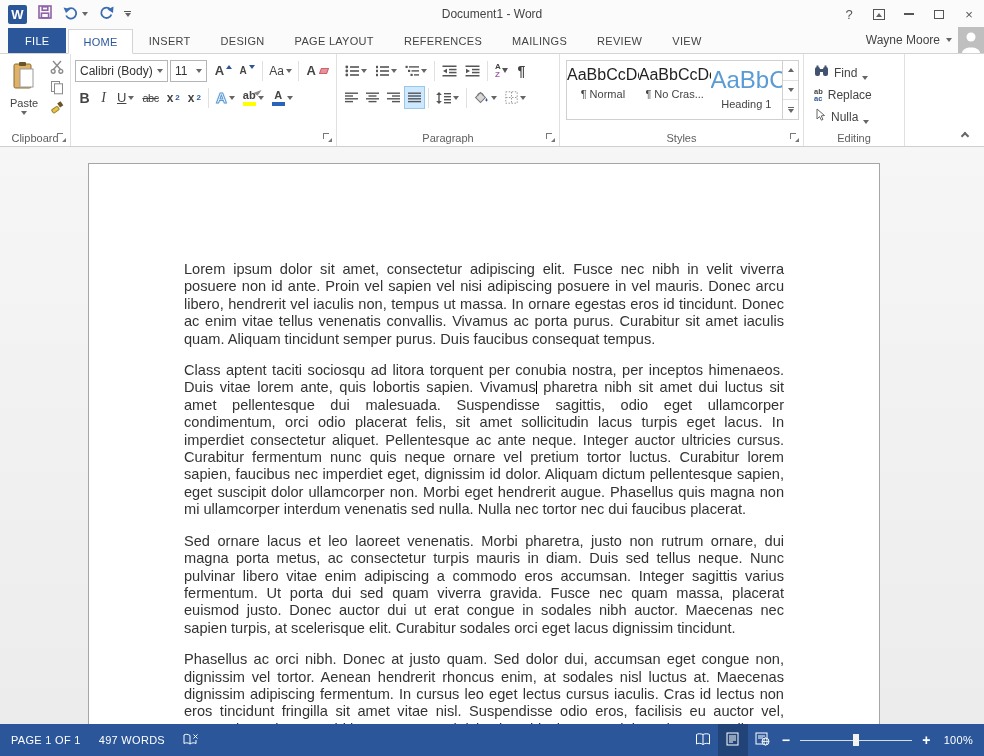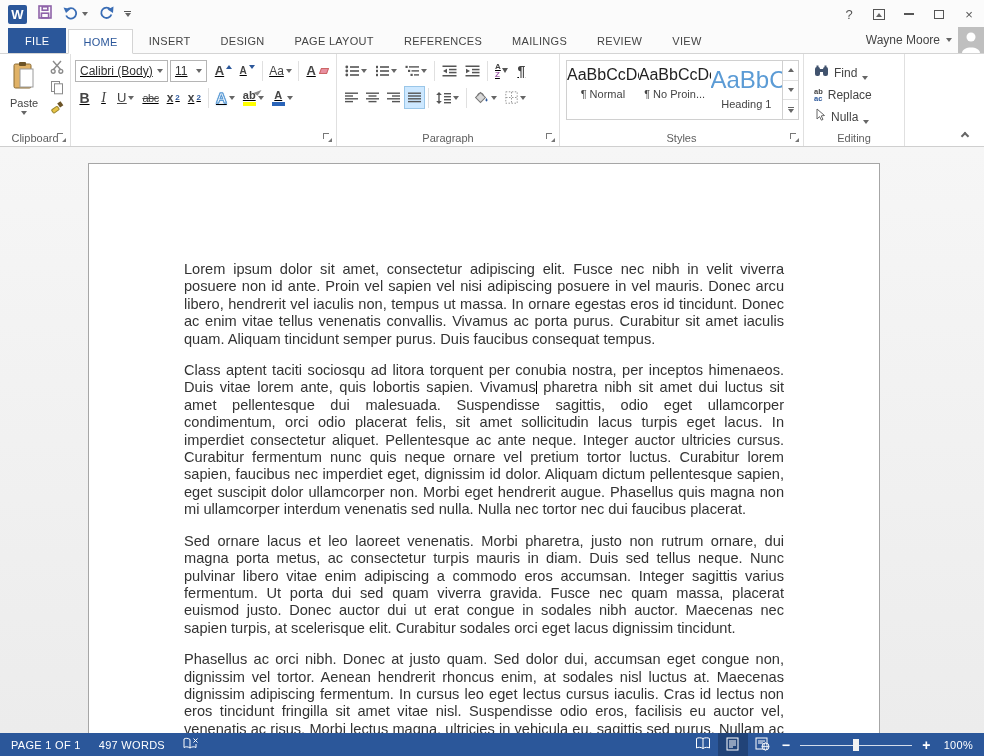--- a/index.html
+++ b/index.html
@@ -40,21 +40,21 @@
   .account-name { font-size:12px; color:#444; }
   .avatar { width:26px; height:26px; background:#bfbfbf; display:flex; align-items:flex-end; justify-content:center; overflow:hidden; }
 
   
   .ribbon { height:93px; background:#fff; border-bottom:1px solid #cfcfcf; display:flex; flex:none; position:relative; }
   .rib-group { position:relative; border-right:1px solid #e0e0e0; padding:3px 2px 16px; }
   .grp-label { position:absolute; bottom:2px; left:0; right:0; text-align:center; font-size:11px; color:#5e5e5e; }
   .launcher { position:absolute; right:3px; bottom:3px; width:11px; height:11px; }
   .launcher::before { content:""; position:absolute; left:1px; top:1px; width:5px; height:5px; border-left:1px solid #777; border-top:1px solid #777; }
   .launcher::after { content:""; position:absolute; right:1px; bottom:1px; width:0; height:0; border-left:4px solid transparent; border-bottom:4px solid #777; }
-  .rib-row { display:flex; align-items:center; height:27px; padding:0 2px;text-decoration:underline; }
+  .rib-row { display:flex; align-items:center; height:27px; padding:0 2px; }
   .btn { height:23px; min-width:19px; display:inline-flex; align-items:center; justify-content:center; gap:2px;
     padding:0 3px; font-size:13px; color:#444; border:1px solid transparent; }
   .btn.active { background:#cde8ff; border-color:#9ac6e8; }
   .vdiv { width:1px; height:20px; background:#e0e0e0; margin:0 3px; }
 
   
   .clip-body { display:flex; }
   .paste-btn { width:44px; display:flex; flex-direction:column; align-items:center; padding-top:4px; }
   .paste-label { font-size:11px; color:#444; margin-top:2px; }
   .mini-col { display:flex; flex-direction:column; padding-top:2px; }
@@ -110,21 +110,21 @@
   .chev-up { width:6px; height:6px; border-top:2px solid #666; border-right:2px solid #666; transform:rotate(-45deg); margin-top:3px; }
 
   
   .workspace { flex:1; background:linear-gradient(#f6f6f6, #ececec); overflow:hidden; position:relative; }
   .page { width:792px; margin:16px 0 0 88px; background:#fff; border:1px solid #a6a6a6; height:600px;
     padding:97px 95px 0 95px; }
   .page p { margin:0 0 14px 0; font-size:14.6px; line-height:17.4px; color:#333; text-align:justify; }
   .caret { display:inline-block; width:1px; height:13px; background:#000; vertical-align:-2px; }
 
   
-  .statusbar { height:23px; background:#2b579a; color:#fff; display:flex; align-items:center; font-size:11px;
+  .statusbar { height:32px; background:#2b579a; color:#fff; display:flex; align-items:center; font-size:11px;
     flex:none; padding:0 2px; letter-spacing:.3px; }
   .sb-item { padding:0 9px; height:100%; display:flex; align-items:center; gap:4px; }
   .sb-spacer { flex:1; }
   .sb-viewbtn { width:30px; height:100%; display:flex; align-items:center; justify-content:center; }
   .sb-viewbtn.active { background:rgba(0,0,0,0.22); }
   .zoom-track { width:112px; height:14px; position:relative; margin:0 6px; }
   .zoom-track .line { position:absolute; top:7px; left:0; right:0; height:1px; background:rgba(255,255,255,.8); }
   .zoom-handle { position:absolute; left:50%; top:1px; width:6px; height:12px; background:#f2f2f2; margin-left:-3px; }
   .zoom-sign { font-size:14px; font-weight:bold; padding:0 4px; }
 </style>
@@ -162,20 +162,21 @@
               <path d="M12.5 4.5 A5.2 5.2 0 1 0 13.4 9.5" fill="none" stroke="#3a6db5" stroke-width="1.8"></path>
               <polygon points="15.5,1.5 15,8 9.5,4.5" fill="#3a6db5"></polygon>
             </svg>
         </span>
       </span>
       <span class="qat-more">
         <span class="bar"></span>
         <span class="tri-down"></span>
       </span>
     </div>
+    <div class="title-text">Document1 - Word</div>
     <div class="win-controls">
       <span class="win-btn">?</span>
       <span class="win-btn">
         <span class="rdo-glyph">
             <span class="tri-up"></span>
           </span>
       </span>
       <span class="win-btn">
           <span class="min-glyph"></span>
         </span>
@@ -508,21 +509,21 @@
     </div>
 
     <div class="rib-group" style="width:244px;">
       <div class="styles-body">
         <div class="style-card">
           <div class="prev">AaBbCcDc</div>
           <div class="sname">¶ Normal</div>
         </div>
         <div class="style-card">
           <div class="prev">AaBbCcDc</div>
-          <div class="sname">¶ No Proin...</div>
+          <div class="sname">¶ No Cras...</div>
         </div>
         <div class="style-card h1">
           <div class="prev">AaBbCc</div>
           <div class="sname">Heading 1</div>
         </div>
         <div class="style-strip">
           <span class="strip-btn">
               <span class="tri-up"></span>
             </span>
           <span class="strip-btn">

